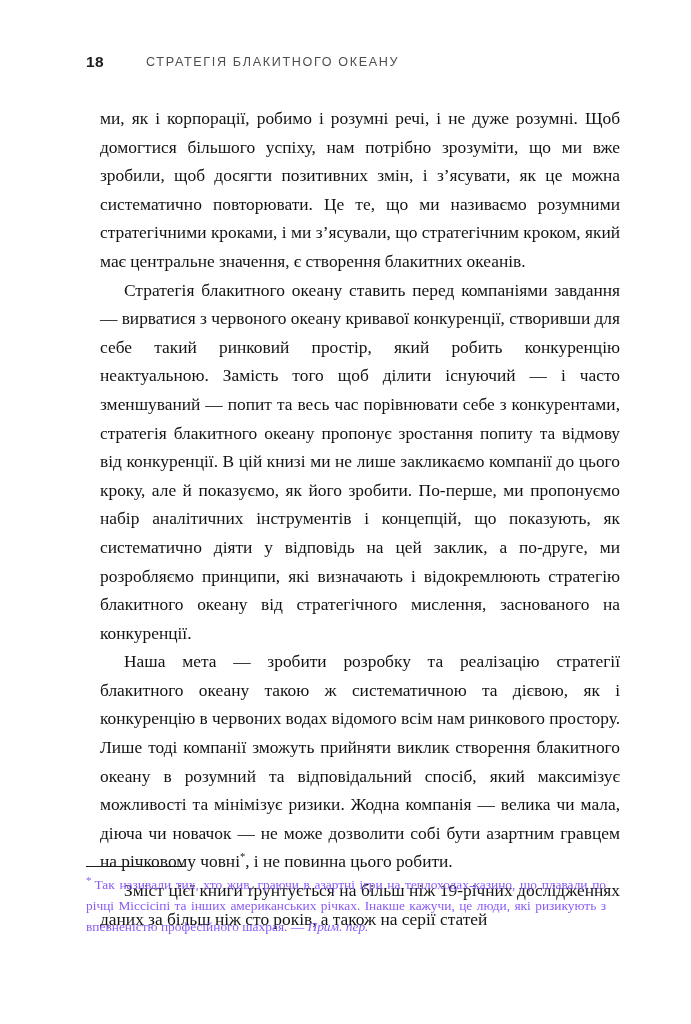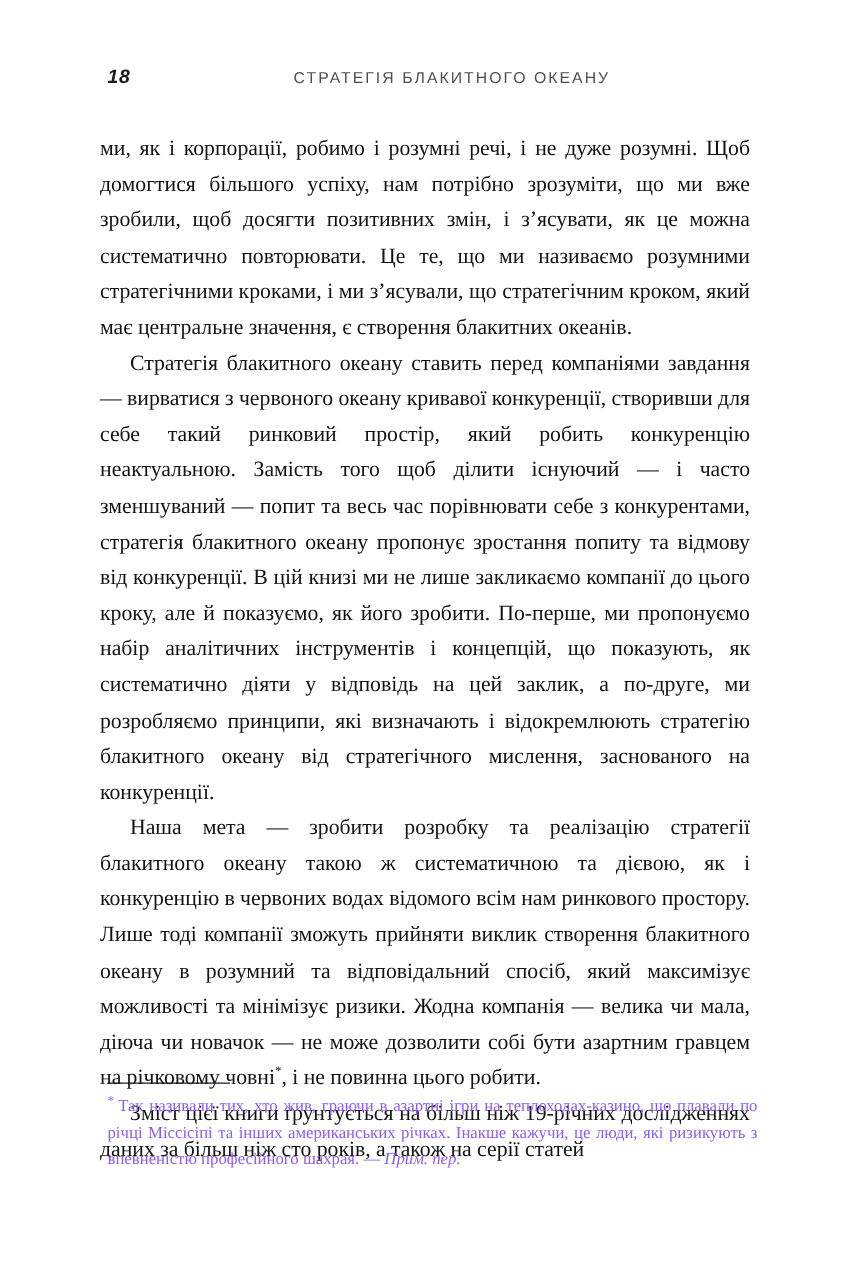--- a/index.html
+++ b/index.html
@@ -29,37 +29,35 @@
     align-items: center;
   }
   .folio {
     font-family: "Liberation Sans", "DejaVu Sans", sans-serif;
     font-size: 15.5px;
     font-weight: 700;
     color: #1b1b1b;
     letter-spacing: 0.5px;
     width: 60px;
     flex: 0 0 auto;
-    font-style: italic;
   }
   .head-title {
     flex: 1 1 auto;
-    text-align: center;
     font-family: "Liberation Sans", "DejaVu Sans", sans-serif;
     font-size: 12.6px;
     letter-spacing: 1.65px;
     color: #4e4e52;
     white-space: nowrap;
     padding-right: 28px;
   }
 
   
   .body-block {
     position: absolute;
-    left: 80px;
+    left: 100px;
     top: 104px;
     width: 520px;
   }
   .para {
     margin: 0;
     font-size: 17.4px;
     line-height: 28.6px;
     text-align: justify;
     text-justify: inter-word;
     text-indent: 24px;

